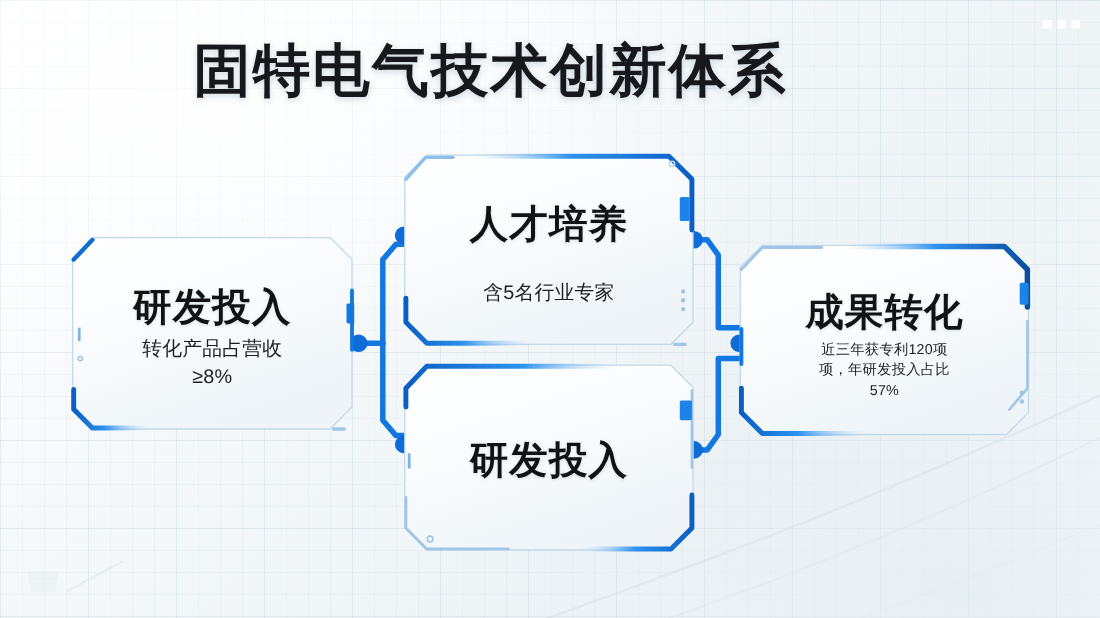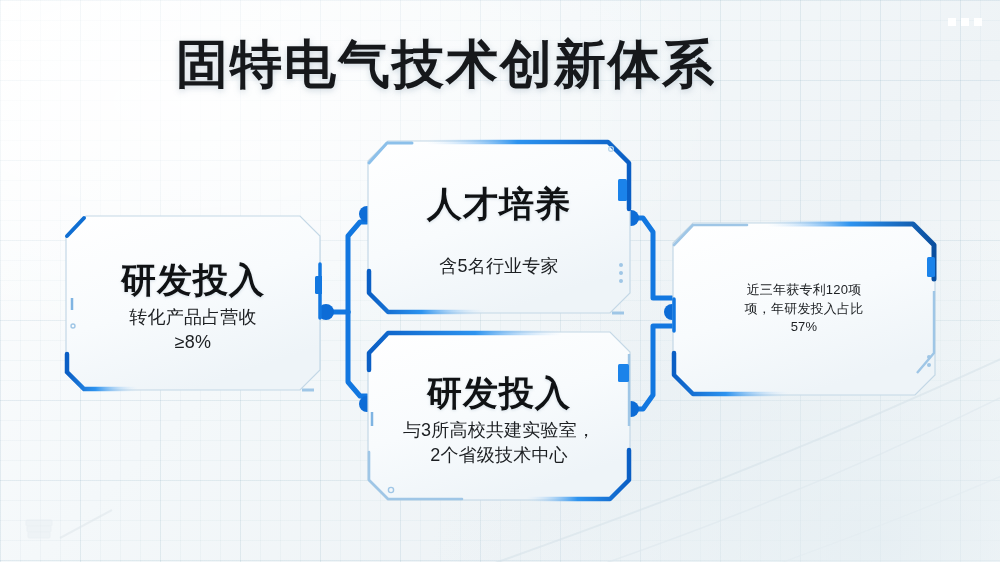--- a/index.html
+++ b/index.html
@@ -232,24 +232,20 @@
       <path d="M3 40 V23 L22 3 H196" stroke="url(#topAcc3)" stroke-width="4.5" fill="none" stroke-linecap="round" stroke-linejoin="round"></path>
       <path d="M263 24 V96" stroke="#9fc6e6" stroke-width="2.4" fill="none"></path>
       <rect x="252" y="34" width="11" height="18" rx="1.5" fill="#1b83ea"></rect>
       <path d="M160 169 H244 L263 150 V120" stroke="url(#botAcc3)" stroke-width="4.5" fill="none" stroke-linecap="round" stroke-linejoin="round"></path>
       <path d="M3 122 V150 L22 169 H96" stroke="#9fc6e6" stroke-width="2.6" fill="none" stroke-linecap="round" stroke-linejoin="round"></path>
       <circle cx="25" cy="160" r="2.6" fill="none" stroke="#9fc6e6" stroke-width="1.4"></circle>
       <path d="M6 96 v-14" stroke="#7fb4e2" stroke-width="2.5" fill="none"></path>
     </svg>
     <div class="content">
       <h3>研发投入</h3>
-      <p>
-        <span>与3所高校共建实验室，</span><br>
-        <span>2个省级技术中心</span>
-      </p>
     </div>
   </div>
 
   <div class="card" id="card-result" style="left:671px;top:221px;width:266px;height:176px;">
     <svg class="svgframe" viewBox="0 0 266 176" preserveAspectRatio="none">
       <defs>
         <linearGradient id="fill4" x1="0" y1="0" x2="0.5" y2="1">
           <stop offset="0%" stop-color="#ffffff"></stop>
             <stop offset="55%" stop-color="#f8fbfd"></stop>
           <stop offset="100%" stop-color="#eef4f8"></stop>
@@ -271,20 +267,21 @@
       <path d="M3 78 V110" stroke="#1277e0" stroke-width="3.5" fill="none" stroke-linecap="round"></path>
       <path d="M3 132 V154 L22 173 H118" stroke="url(#botAcc4)" stroke-width="4.5" fill="none" stroke-linecap="round" stroke-linejoin="round"></path>
       <path d="M263 70 V132 L246 152" stroke="#9fc6e6" stroke-width="2.4" fill="none" stroke-linejoin="round"></path>
       <g fill="#9fc6e6">
           <circle cx="258" cy="136" r="2"></circle>
           <circle cx="258" cy="144" r="2"></circle>
         </g>
       <rect x="256" y="36" width="8" height="20" rx="1.5" fill="#1b83ea"></rect>
     </svg>
     <div class="content">
+      <h3>成果转化</h3>
       <p>
         <span>近三年获专利120项</span><br>
         <span>项，年研发投入占比</span><br>
         <span>57%</span>
       </p>
     </div>
   </div>
 
 </div>
 

